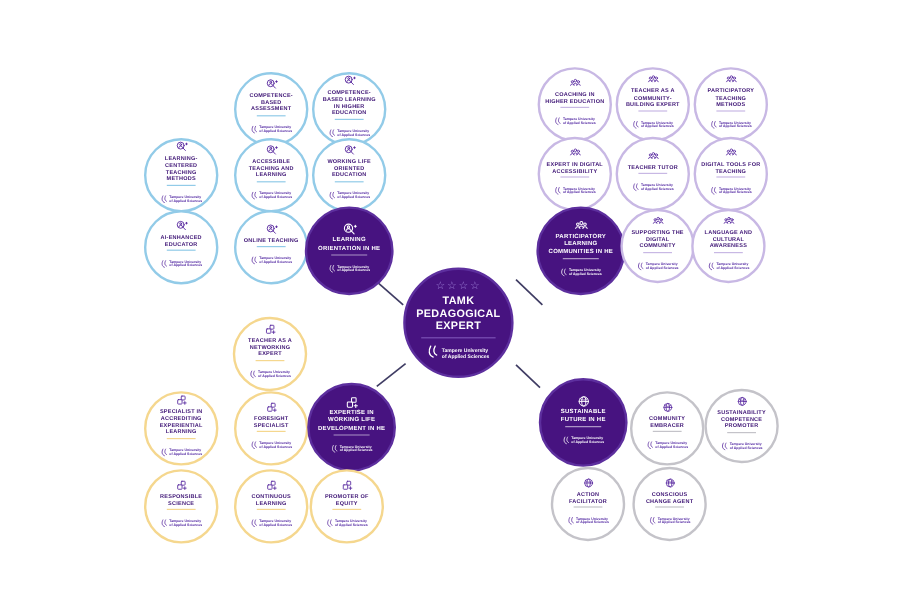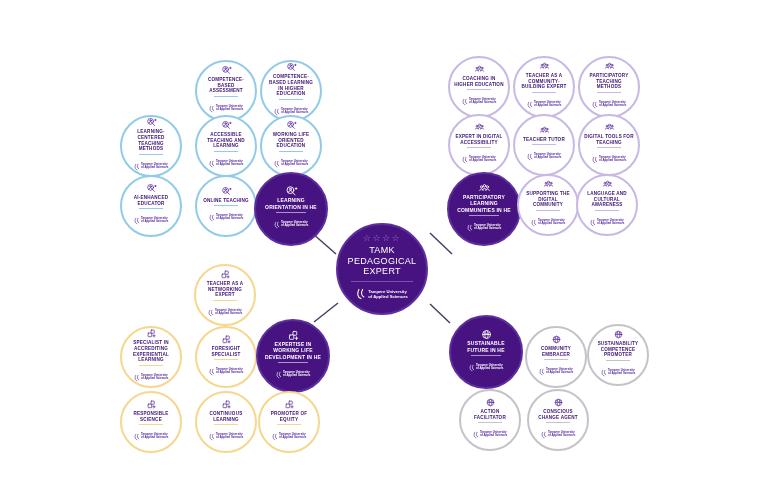--- a/index.html
+++ b/index.html
@@ -35,21 +35,21 @@
   .badge.hub .brule{border-color:rgba(255,255,255,.55);width:30px;}
   .badge.hub .bicon, .badge.hub .lglyph{color:#ffffff;}
   .badge.hub .ltext{color:#ffffff;}
   .badge.hub .bicon svg{width:13px;height:13px;}
 
   
   #center-badge{position:absolute;left:336px;top:223px;width:92px;height:92px;border-radius:50%;
       background:#471380;border:2.5px solid #5d2f9e;box-sizing:border-box;
       display:flex;flex-direction:column;align-items:center;justify-content:center;text-align:center;}
   #center-badge .stars{font-size:9px;letter-spacing:1.5px;color:#9d7fd6;line-height:1;margin-bottom:2px;}
-  #center-badge .ctitle{color:#ffffff;font-weight:normal;font-size:9px;line-height:1.15;
+  #center-badge .ctitle{color:#ffffff;font-weight:bold;font-size:9px;line-height:1.15;
       text-transform:uppercase;max-width:78px;letter-spacing:.3px;}
   #center-badge .crule{width:62px;border-top:1px solid #7a52b5;margin:4px 0 4px 0;}
   #center-badge .blogo{display:flex;align-items:center;gap:2px;}
   #center-badge .lglyph{color:#fff;} #center-badge .lglyph svg{width:10px;height:12px;}
   #center-badge .ltext{display:flex;flex-direction:column;text-align:left;font-size:4.2px;
       line-height:1.15;color:#ffffff;font-weight:bold;}
 </style>
 </head>
 <body>
 

